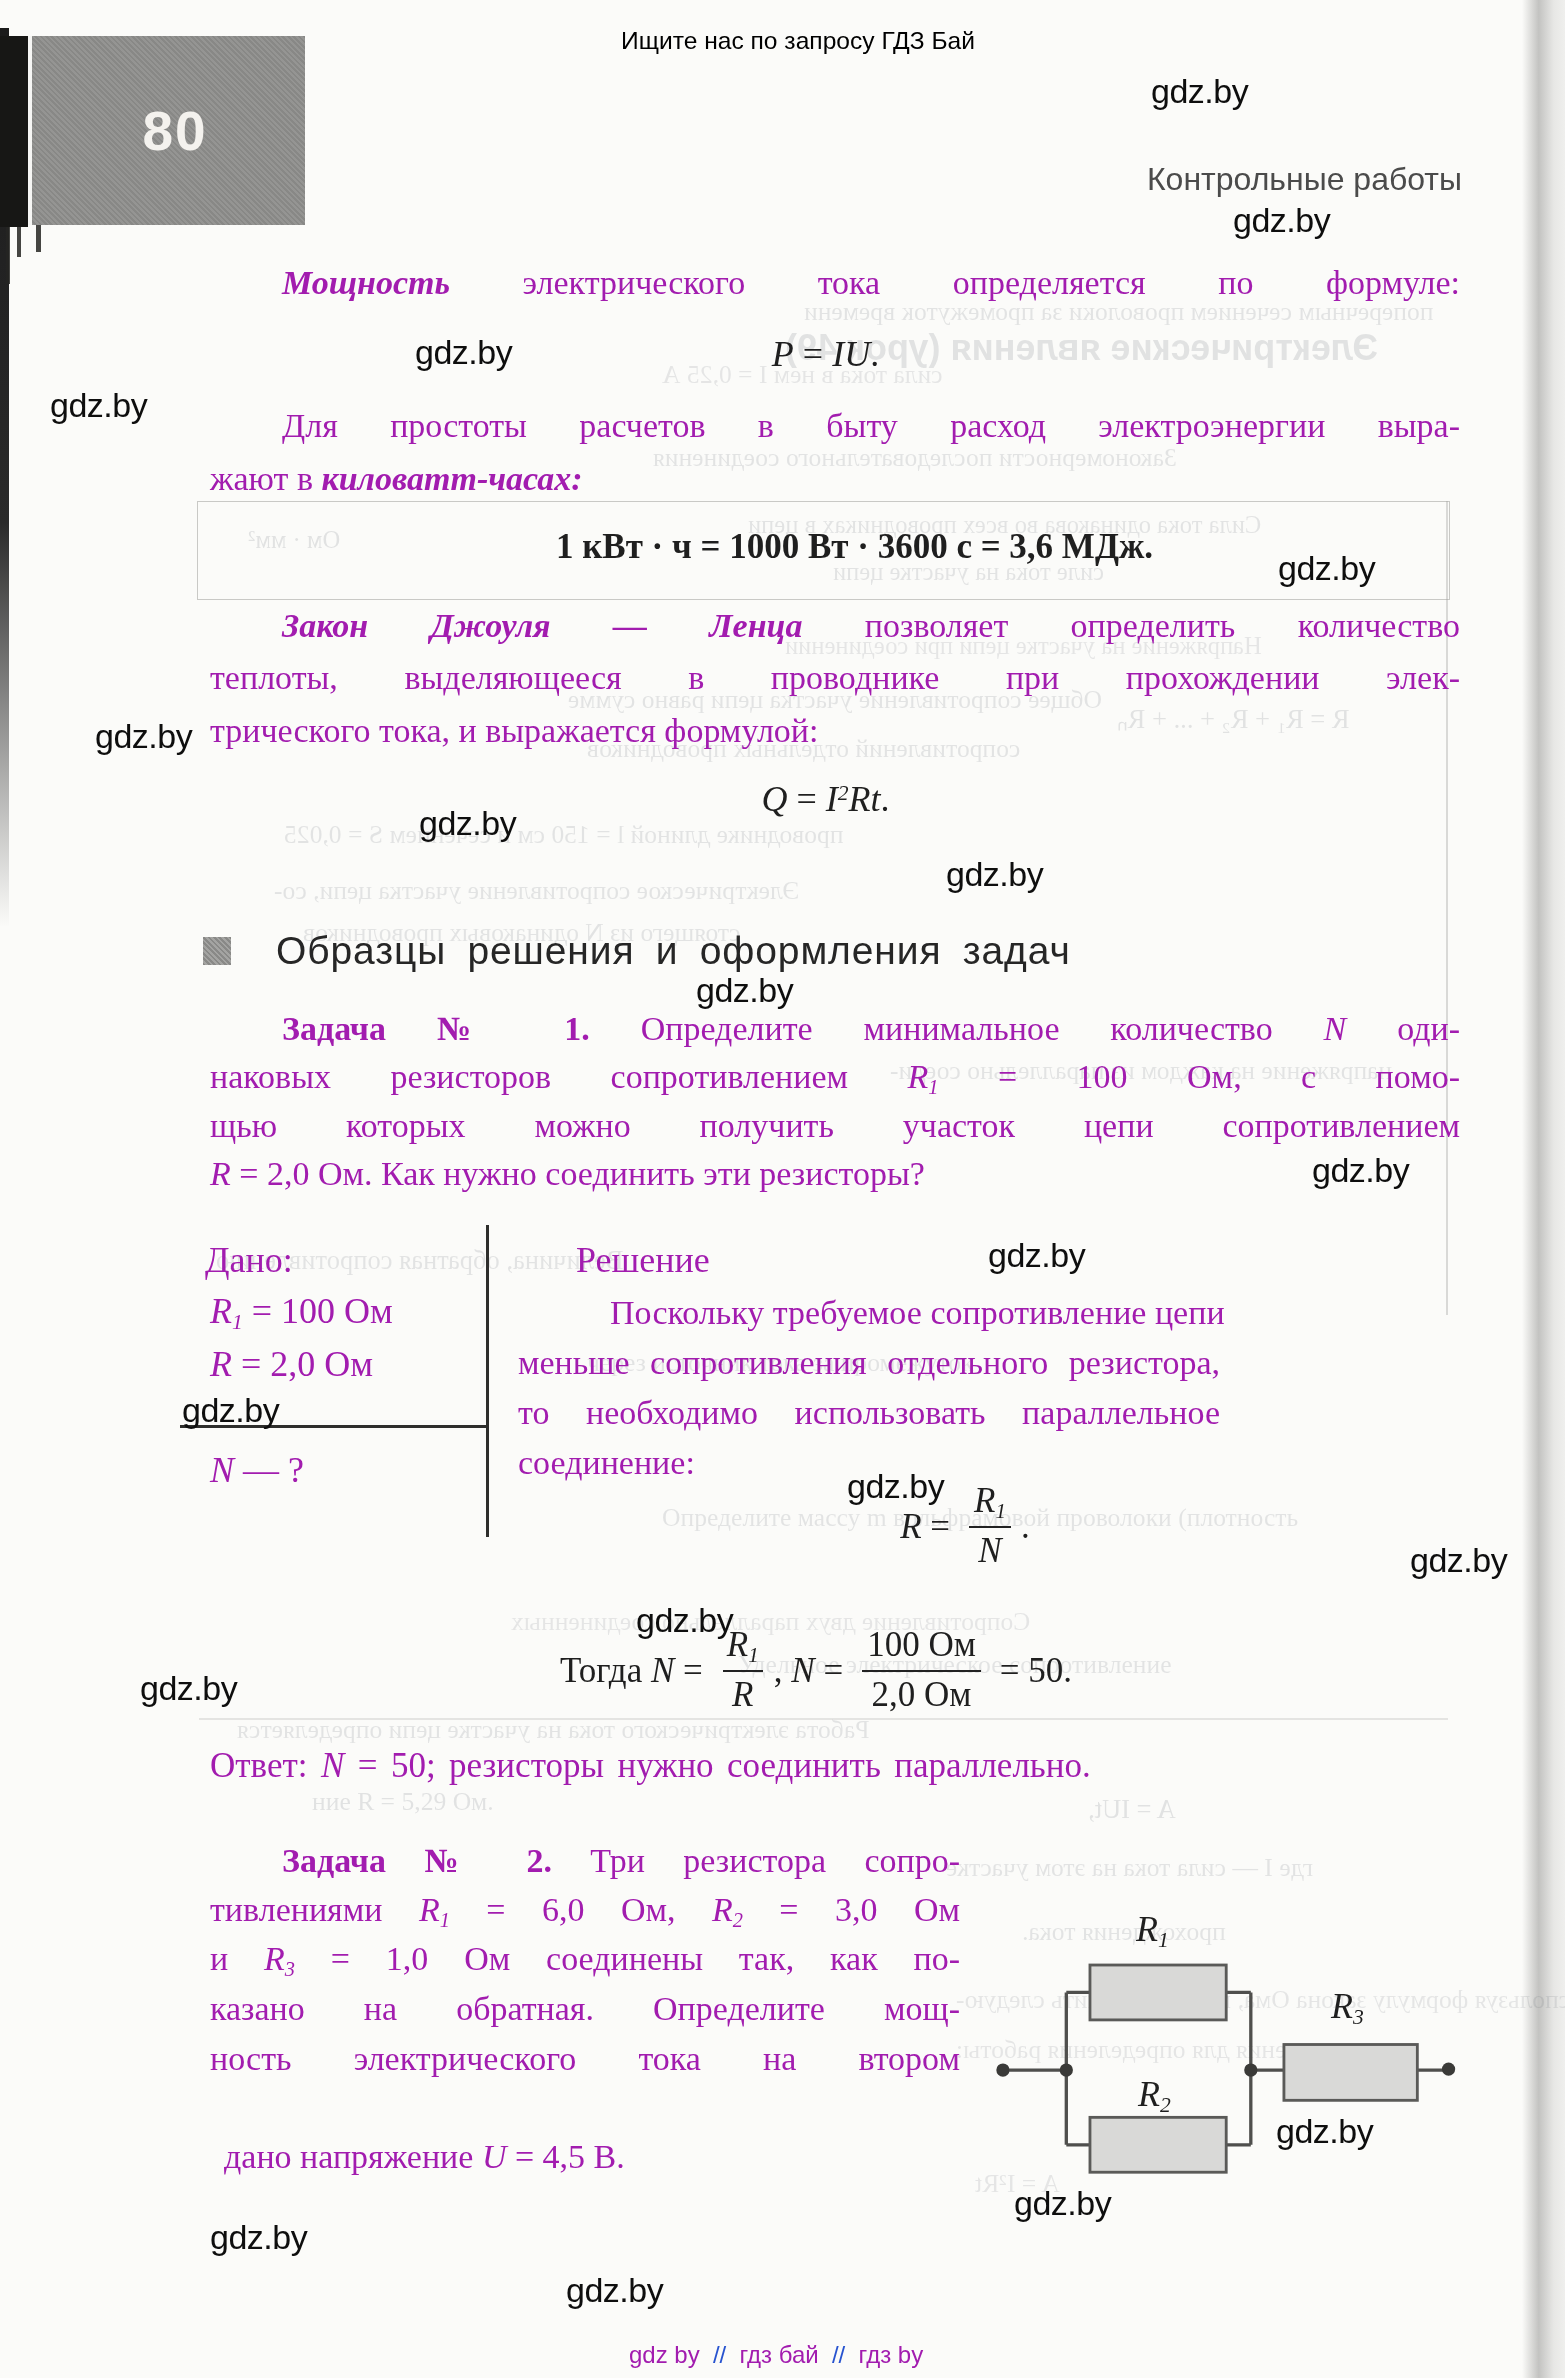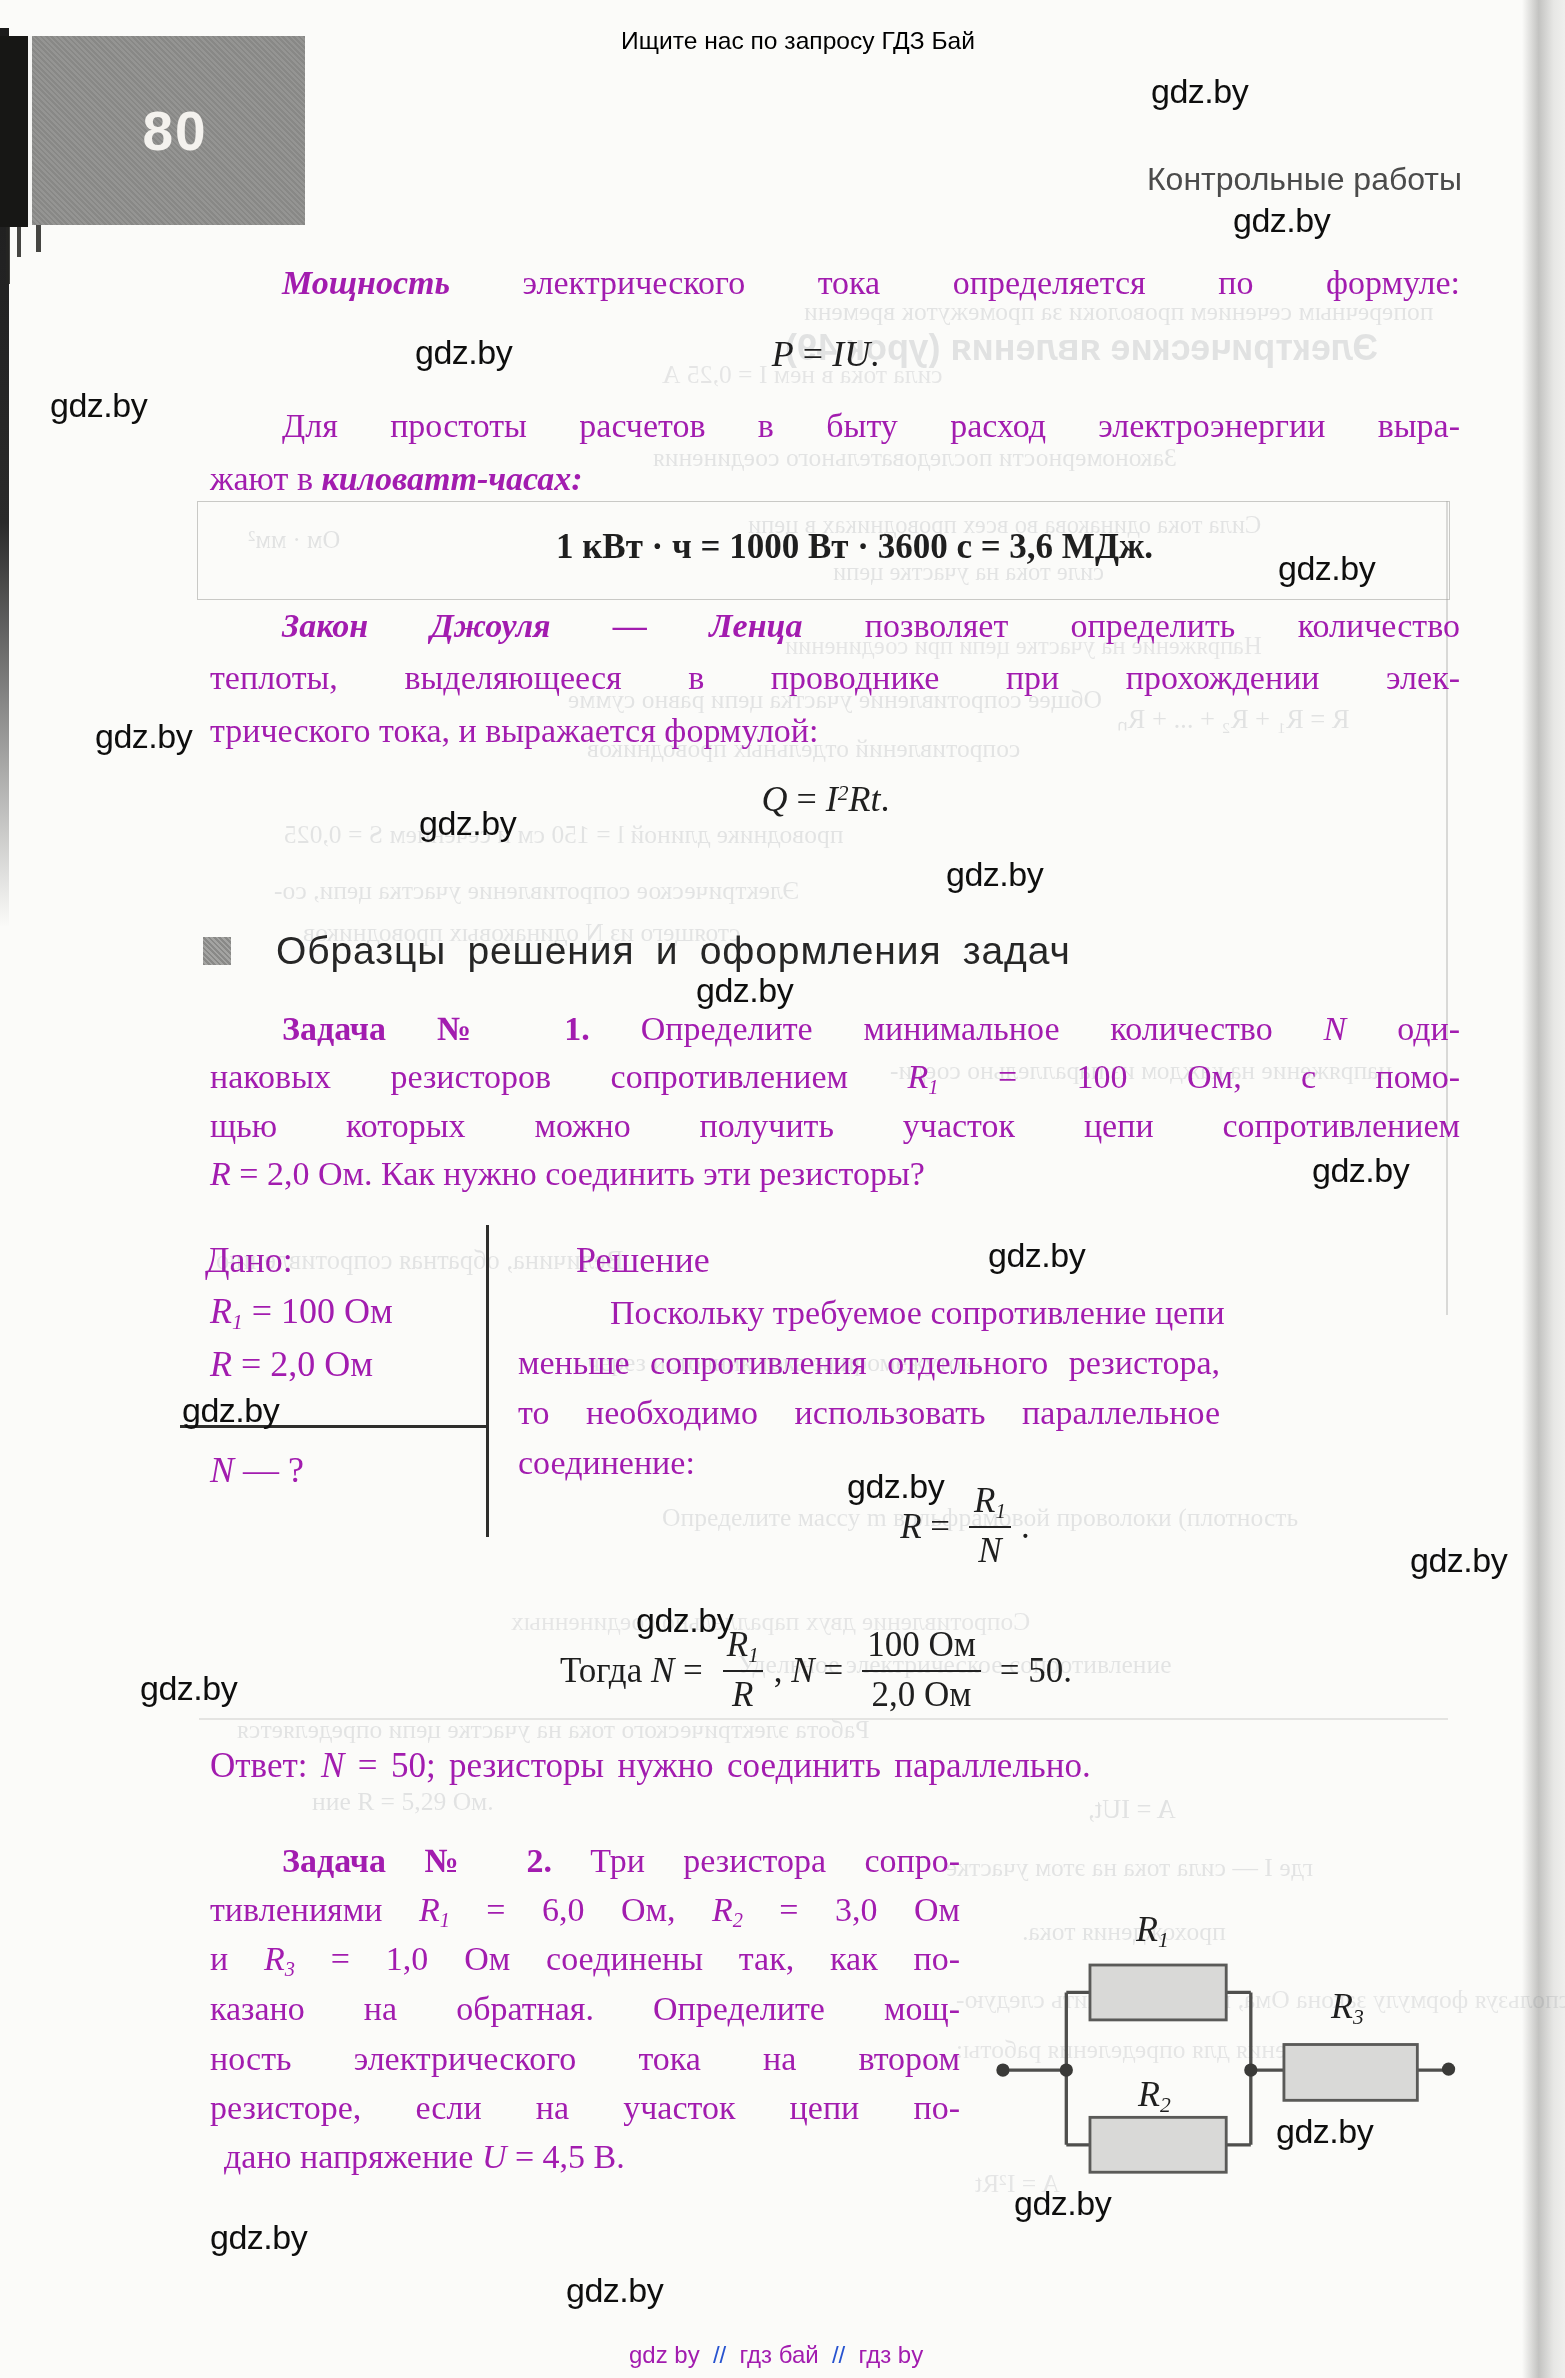--- a/index.html
+++ b/index.html
@@ -148,21 +148,20 @@
 
   <div class="fx" style="left:804px;top:1465px;width:322px;height:123px;justify-content:center;"><span class="v">R</span><span class=""> = </span><span class="frac"><span class="fr-n"><span class="v">R<sub>1</sub></span></span><span class="fr-d"><span class="v">N</span></span></span><span class="">.</span></div>
   <div class="fx" style="left:560px;top:1609px;height:123px;"><span class="">Тогда </span><span class="v">N</span><span class=""> = </span><span class="frac"><span class="fr-n"><span class="v">R<sub>1</sub></span></span><span class="fr-d"><span class="v">R</span></span></span><span class="">, </span><span class="v">N</span><span class=""> = </span><span class="frac"><span class="fr-n"><span class="">100 Ом</span></span><span class="fr-d"><span class="">2,0 Ом</span></span></span><span class=""> = 50.</span></div>
   <div class="ln" style="left:210px;top:1744px;font-size:35px;word-spacing:4.7px;"><span class="">Ответ: </span><span class="v">N</span><span class=""> = 50; резисторы нужно соединить параллельно.</span></div>
 
   <div class="ln jst" style="left:282px;top:1839px;width:678px;"><span class="b">Задача № 2.</span><span class=""> Три резистора сопро-</span></div>
   <div class="ln jst" style="left:210px;top:1888px;width:750px;"><span class="">тивлениями </span><span class="v">R<sub>1</sub></span><span class=""> = 6,0 Ом, </span><span class="v">R<sub>2</sub></span><span class=""> = 3,0 Ом</span></div>
   <div class="ln jst" style="left:210px;top:1937px;width:750px;"><span class="">и </span><span class="v">R<sub>3</sub></span><span class=""> = 1,0 Ом соединены так, как по-</span></div>
   <div class="ln jst" style="left:210px;top:1987px;width:750px;"><span class="">казано на обратная. Определите мощ-</span></div>
   <div class="ln jst" style="left:210px;top:2037px;width:750px;"><span class="">ность электрического тока на втором</span></div>
-  <div class="ln jst" style="left:210px;top:2086px;width:750px;"><span class="">резисторе, если на участок цепи по-</span></div>
   <div class="ln" style="left:224px;top:2135px;"><span class="">дано напряжение </span><span class="v">U</span><span class=""> = 4,5 В.</span></div>
 
   <svg class="circuit" viewBox="0 0 520 320">
     <g stroke="#4f4f4d" stroke-width="3.5" fill="none">
       <path d="M20 187 H87 M87 105 V266 M282 105 V266 M87 105 H282 M87 266 H282 M282 187 H491"></path>
     </g>
     <g fill="#d9d9d7" stroke="#5a5a58" stroke-width="3">
       <rect x="112" y="76" width="144" height="58"></rect>
       <rect x="112" y="237" width="144" height="58"></rect>
       <rect x="317" y="160" width="141" height="59"></rect>

